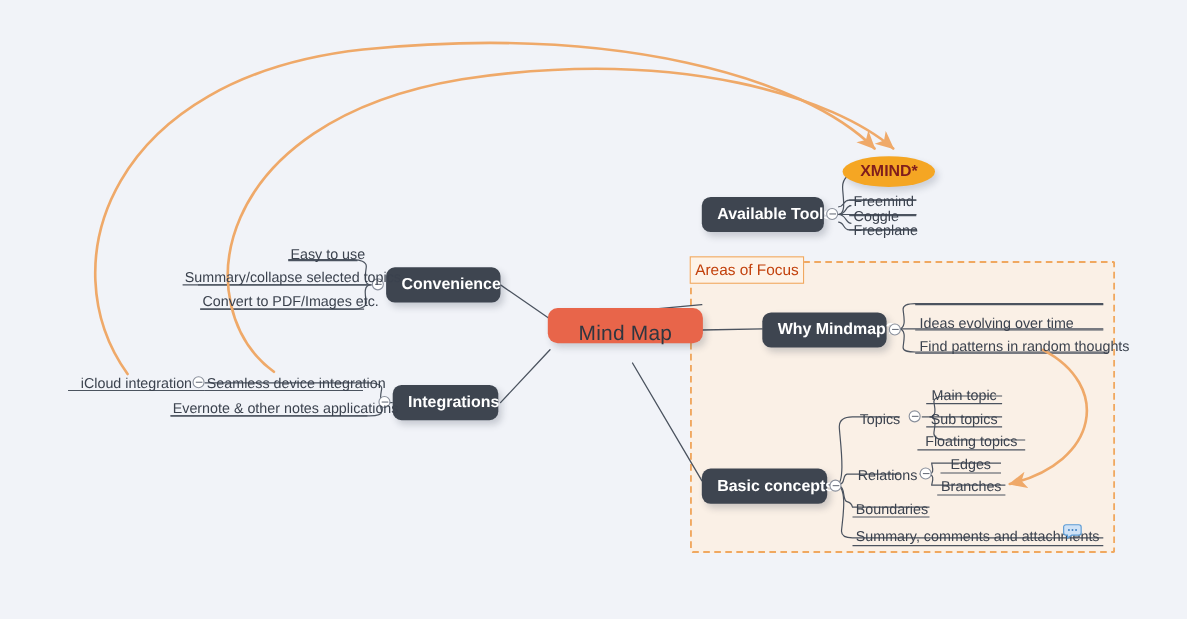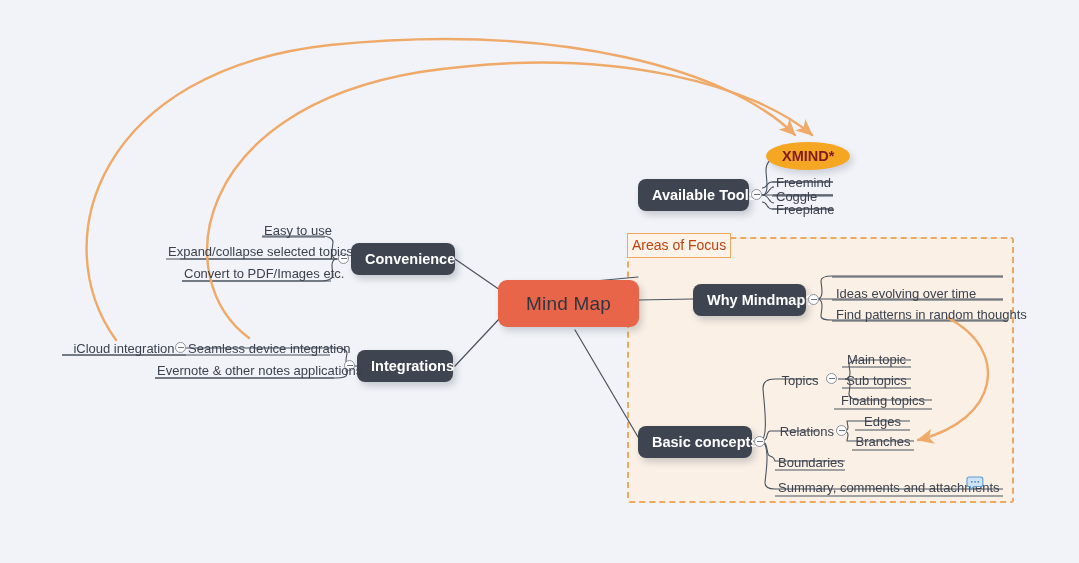--- a/index.html
+++ b/index.html
@@ -35,21 +35,21 @@
     white-space: nowrap;
   }
 
   .root-node {
     background: #e8654a;
     color: #2f3640;
     border-radius: 9px;
     font-size: 19px;
     letter-spacing: .2px;
     padding: 0 22px;
-    height: 47px;
+    height: 32px;
     line-height: 48px;
     text-align: center;
     box-shadow: 3px 4px 7px rgba(40,50,70,.20);
   }
 
   .main-node {
     background: #3e4550;
     color: #ffffff;
     border-radius: 8px;
     font-size: 14.5px;
@@ -243,21 +243,21 @@
 
   <div class="node pill-node" style="left:766px; top:142px;">XMIND*</div>
   <div class="node leaf-node" style="left:774px; top:174px;">Freemind</div>
   <div class="node leaf-node" style="left:774px; top:188px;">Coggle</div>
   <div class="node leaf-node" style="left:774px; top:201px;">Freeplane</div>
 
   <div class="node main-node" style="left:351px; top:243px; width:104px;">Convenience</div>
   <div class="toggle minus" style="left:338px; top:253px;"></div>
 
   <div class="node leaf-node ctr" style="left:262px; top:222px; width:63px;">Easy to use</div>
-  <div class="node leaf-node ctr" style="left:166px; top:243px; width:168px;">Expand/collapse selected topics</div>
+  <div class="node leaf-node ctr" style="left:166px; top:243px; width:168px;">Summary/collapse selected topics</div>
   <div class="node leaf-node ctr" style="left:182px; top:265px; width:149px;">Convert to PDF/Images etc.</div>
 
   <div class="node main-node" style="left:357px; top:350px; width:96px;">Integrations</div>
   <div class="toggle minus" style="left:344px; top:360px;"></div>
 
   <div class="node leaf-node ctr" style="left:186px; top:340px; width:144px;">Seamless device integration</div>
   <div class="toggle minus" style="left:175px; top:342px;"></div>
   <div class="node leaf-node ctr" style="left:62px; top:340px; width:124px;">iCloud integration</div>
   <div class="node leaf-node ctr" style="left:155px; top:362px; width:179px;">Evernote &amp; other notes applications</div>
 

